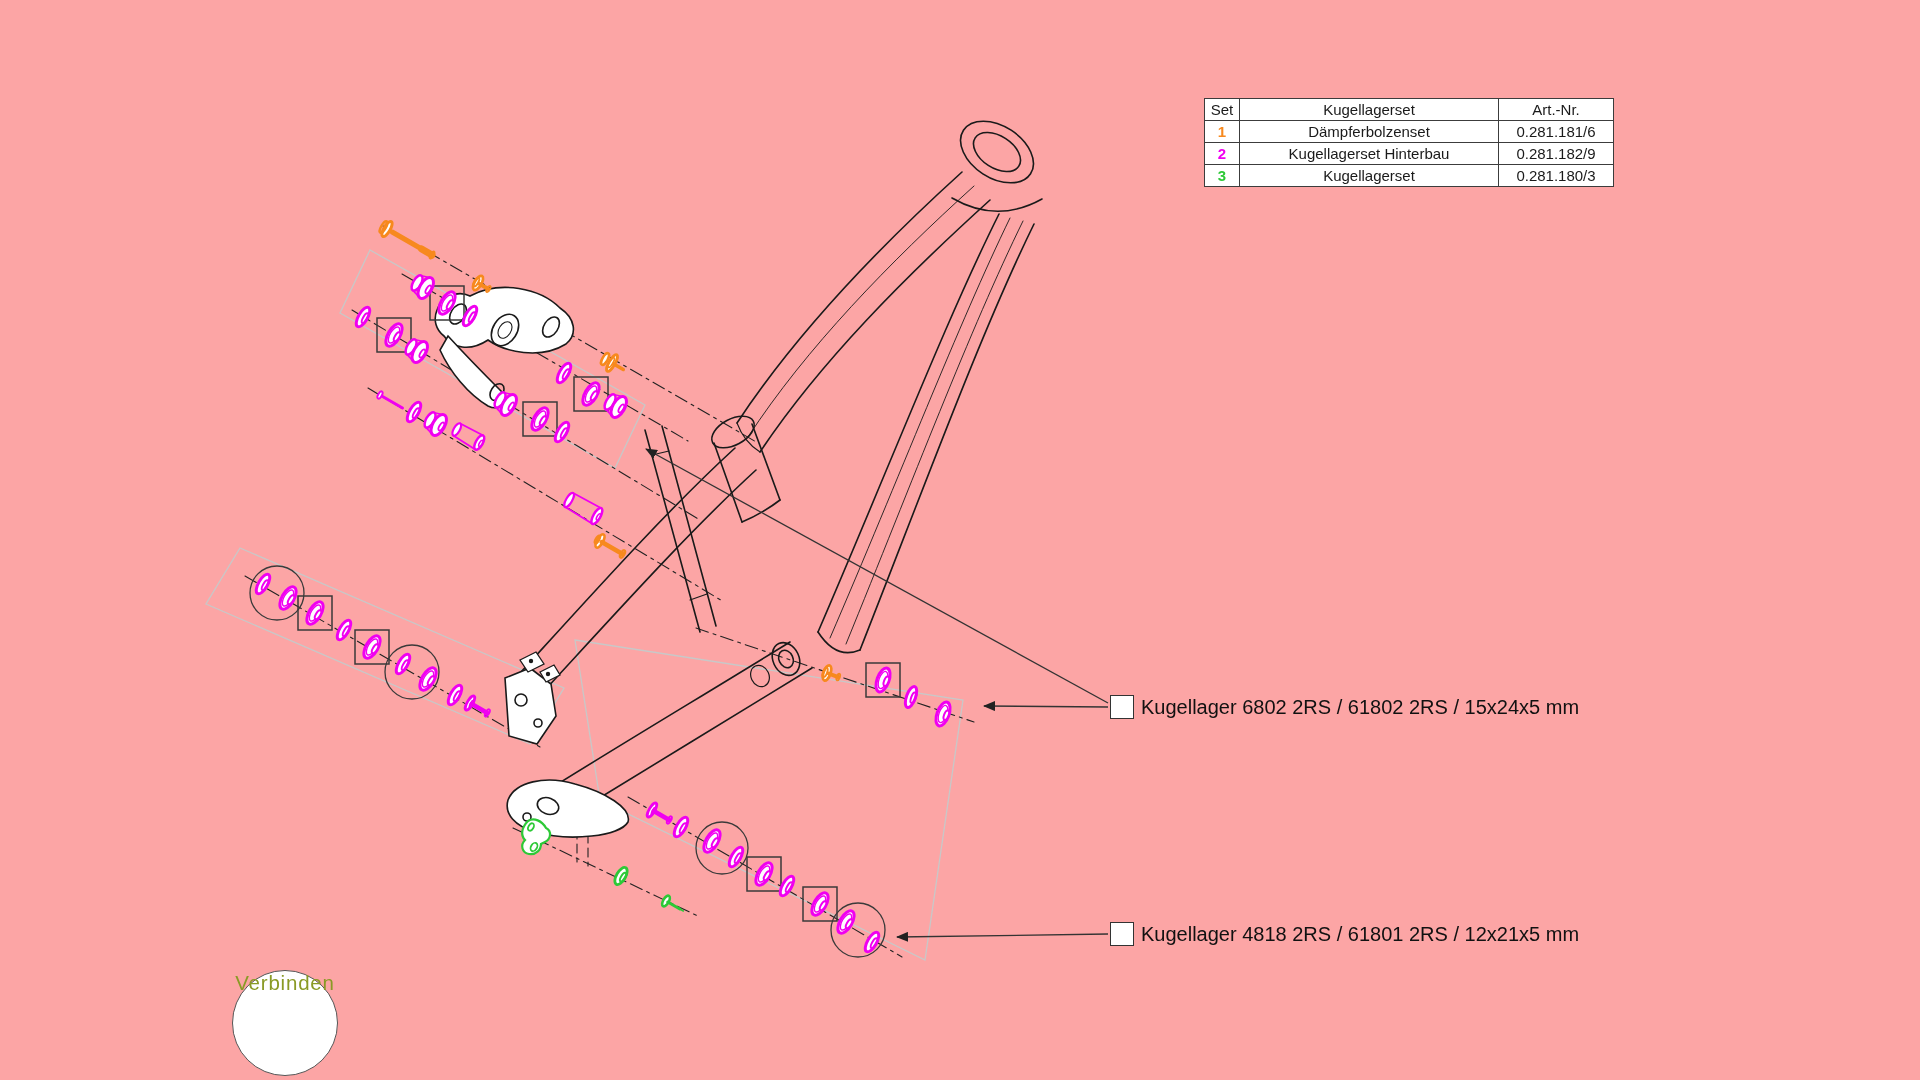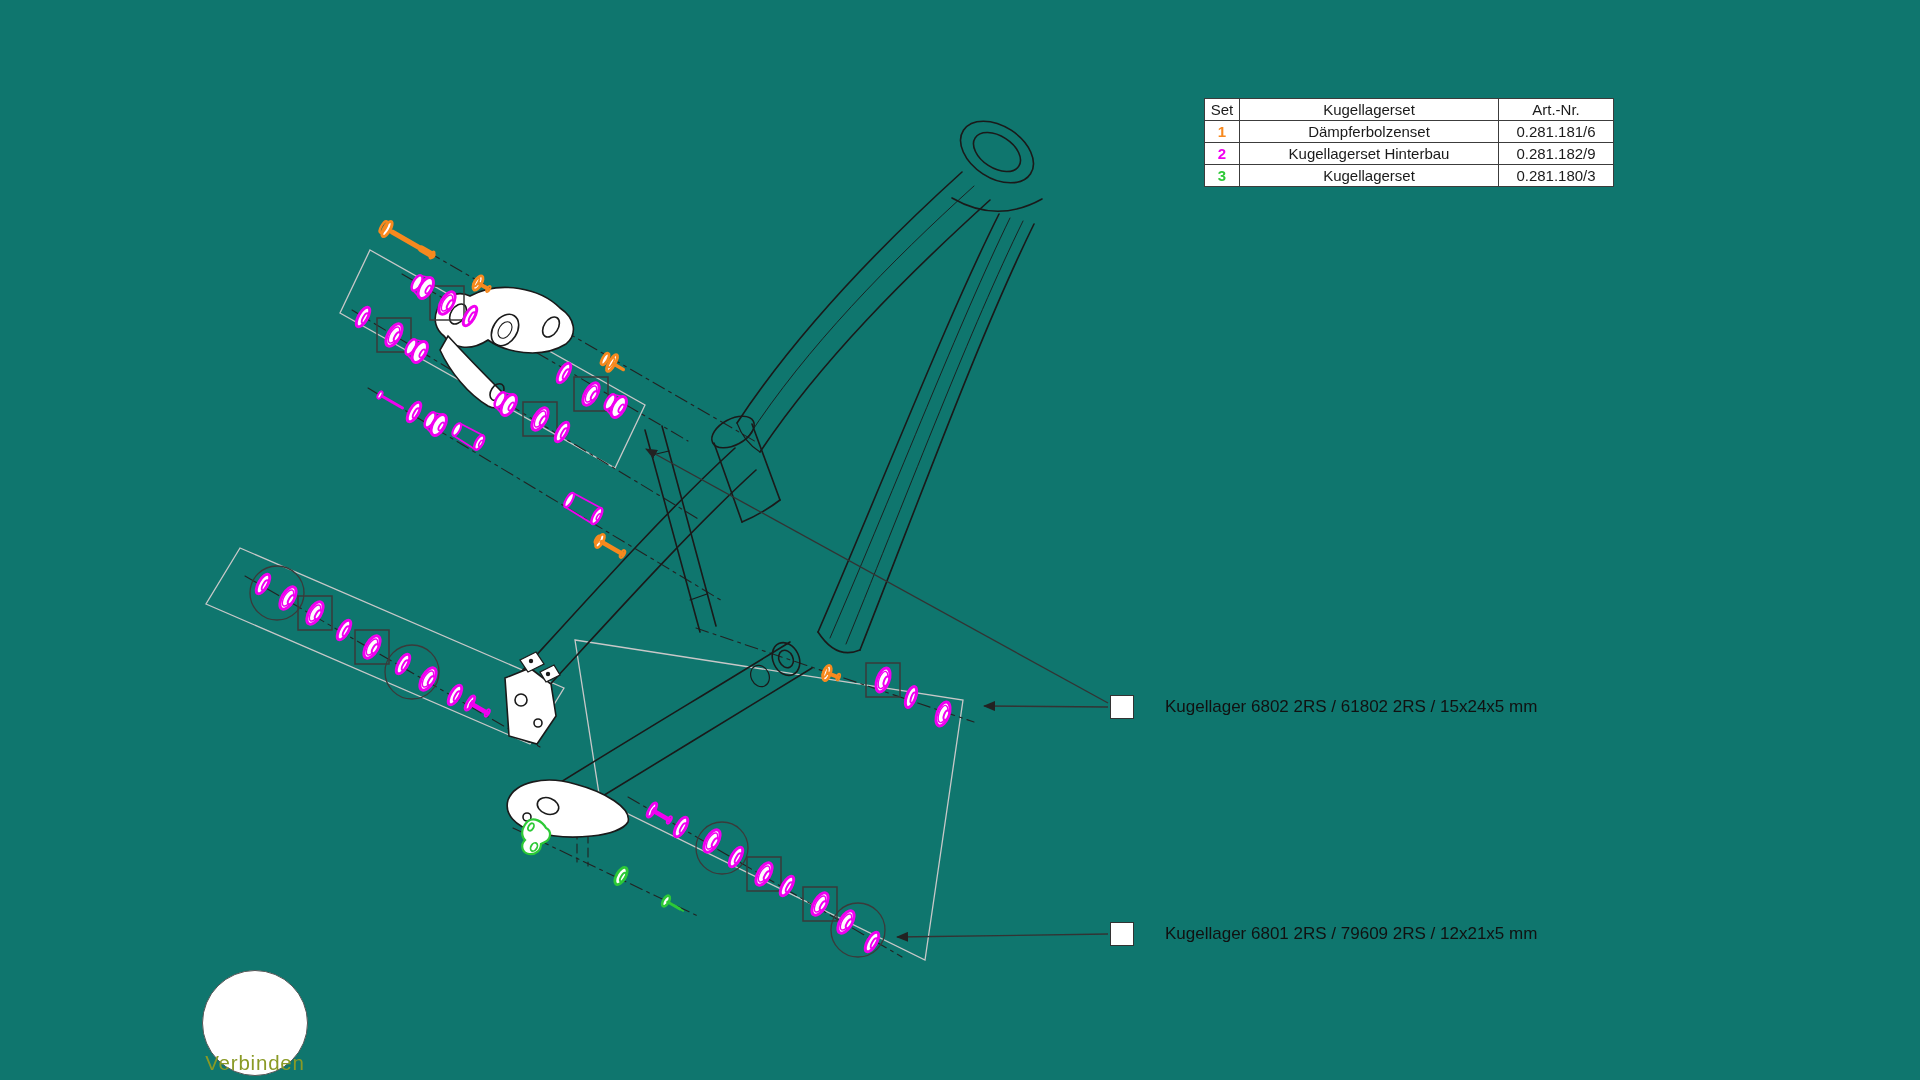--- a/index.html
+++ b/index.html
@@ -1,17 +1,17 @@
 <!DOCTYPE html>
 <html><head>
 <meta charset="utf-8">
 <style>
   html,body{margin:0;padding:0;background:#ffffff;}
   .canvas{
-    position:relative;width:1920px;height:1080px;background:#0f766e;overflow:hidden;
+    position:relative;width:1920px;height:1080px;background:#fca5a5;overflow:hidden;
     font-family:"Liberation Sans", sans-serif;color:#1a1a1a;
   }
   svg.diagram{position:absolute;left:0;top:0;width:1920px;height:1080px;}
 
   
   table.parts{
     position:absolute;left:1204px;top:98px;border-collapse:collapse;
     font-size:15px;line-height:1;table-layout:fixed;background:#fff;
   }
   table.parts td{
@@ -21,28 +21,28 @@
   td.col-set{width:26px;}
   td.col-beschr{width:250px;}
   td.col-art{width:106px;}
   .set-num{font-weight:bold;}
 
   
   .callout{position:absolute;display:flex;align-items:center;gap:7px;}
   .callout .marker-box{
     width:22px;height:22px;border:1.4px solid #333;background:#fff;flex:0 0 auto;
   }
-  .callout .callout-label{font-size:17px;color:#111;white-space:nowrap;margin-left:24px;}
+  .callout .callout-label{font-size:20px;color:#111;white-space:nowrap;}
   #callout-1{left:1110px;top:695px;}
   #callout-2{left:1110px;top:922px;}
 
   
   .stamp-circle{
-    position:absolute;left:202px;top:970px;width:104px;height:104px;
-    border:1.6px solid #555;border-radius:50%;display:flex;align-items:flex-end;justify-content:center;
+    position:absolute;left:232px;top:970px;width:104px;height:104px;
+    border:1.6px solid #555;border-radius:50%;display:flex;align-items:flex-start;justify-content:center;
     background:#fff;
   }
   .stamp-circle span{font-size:20.5px;letter-spacing:.8px;}
 </style>
 </head>
 <body>
 
 <div class="canvas">
 
   <svg class="diagram" id="svg-diagram" viewBox="0 0 1920 1080">
@@ -414,20 +414,20 @@
       </tr>
     </tbody>
   </table>
 
   <div class="callout" id="callout-1">
     <div class="marker-box"></div>
     <span class="callout-label">Kugellager 6802 2RS / 61802 2RS / 15x24x5 mm</span>
   </div>
   <div class="callout" id="callout-2">
     <div class="marker-box"></div>
-    <span class="callout-label">Kugellager 6801 2RS / 79609 2RS / 12x21x5 mm</span>
+    <span class="callout-label">Kugellager 4818 2RS / 61801 2RS / 12x21x5 mm</span>
   </div>
 
   <div class="stamp-circle">
     <span style="color: rgb(138, 154, 37);">Verbinden</span>
   </div>
 
 </div>
 
 </body></html>

